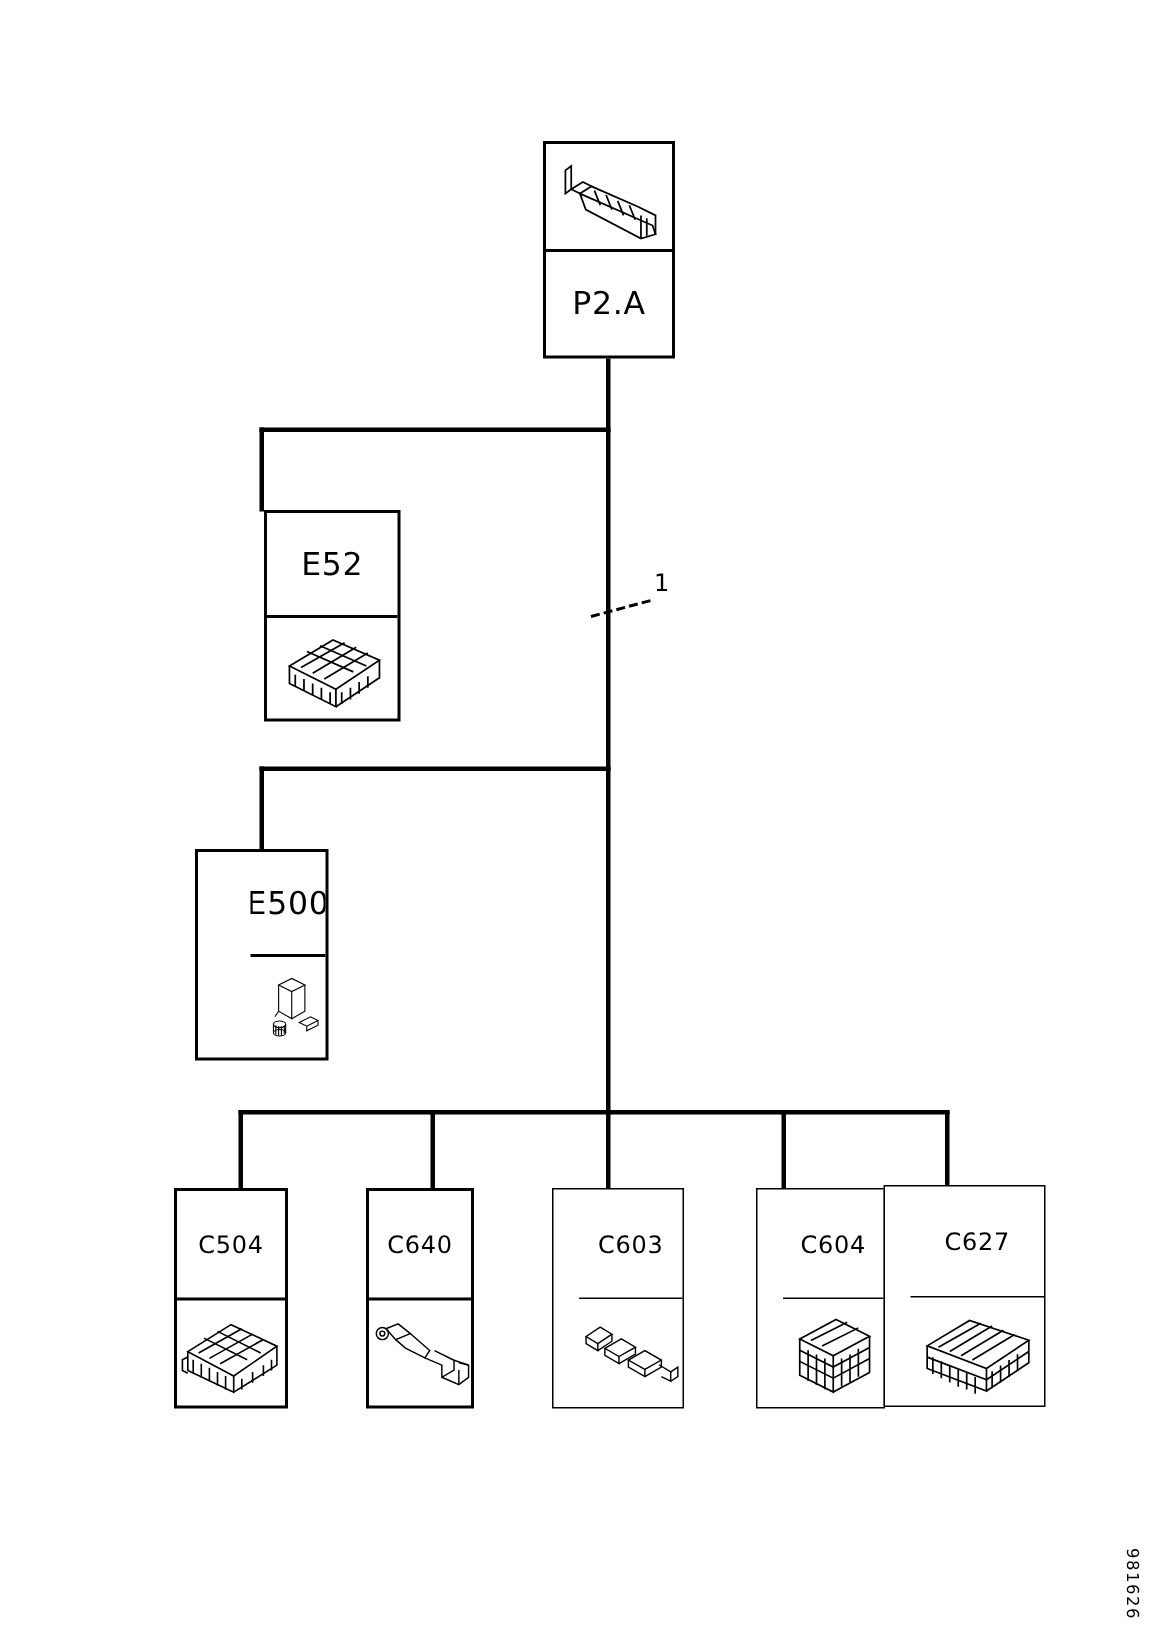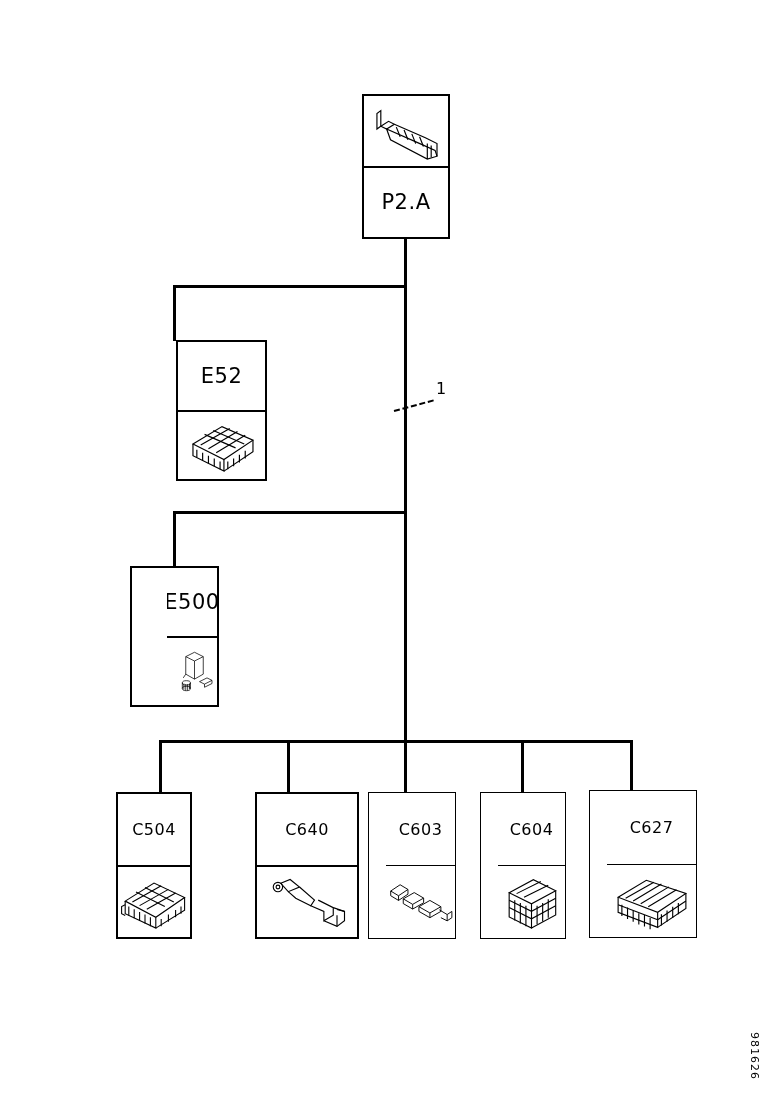--- a/index.html
+++ b/index.html
@@ -129,21 +129,21 @@
           <path d="M16 33 L48 15 M24 37 L56 19 M32 41 L64 23"></path>
           <path d="M20 22 L52 38 M30 17 L62 33"></path>
           <path d="M12 38 L12 48 M18 41 L18 51 M24 44 L24 54 M30 47 L30 57 M36 50 L36 60"></path>
           <path d="M48 52 L48 60 M56 47 L56 55 M64 42 L64 50 M70 38 L70 46"></path>
           <path d="M8 36 L4 38 L4 46 L8 48"></path>
         </g>
       </svg>
     </div>
   </div>
 
-  <div class="node small-label" style="left:244px; top:792px; width:104px; height:147px;margin-left:11px;">
+  <div class="node small-label" style="left:244px; top:792px; width:72px; height:147px;">
     <div class="cell">
       <span class="node-label">C640</span>
     </div>
     <div class="cell">
       <svg width="80" height="60" viewBox="0 0 84 64">
         <g fill="none" stroke="#000" stroke-width="1.2">
           <circle cx="11" cy="16" r="5"></circle>
           <circle cx="11" cy="16" r="2"></circle>
           <path d="M14 12 L24 8 L34 16 L22 21 Z"></path>
           <path d="M22 21 L30 28 L46 36 L50 30 L34 16"></path>
@@ -168,21 +168,21 @@
           <path d="M22 28 L22 34 L34 41 L34 35 M48 27 L48 33 L34 41"></path>
           <path d="M42 38 L56 30 L70 38 L56 46 Z"></path>
           <path d="M42 38 L42 44 L56 52 L56 46 M70 38 L70 44 L56 52"></path>
           <path d="M68 42 L78 48 L78 56 L70 52"></path>
           <path d="M78 48 L84 44 L84 52 L78 56"></path>
         </g>
       </svg>
     </div>
   </div>
 
-  <div class="node thin small-label" style="left:480px; top:792px; width:86px; height:147px;">
+  <div class="node thin small-label" style="left:504px; top:792px; width:86px; height:147px;">
     <div class="cell">
       <span class="node-label">C604</span>
     </div>
     <div class="cell">
       <svg width="70" height="68" viewBox="0 0 72 72">
         <g fill="none" stroke="#000" stroke-width="1.2">
           <path d="M12 26 L38 12 L62 24 L36 38 Z"></path>
           <path d="M12 26 L12 52 L36 64 L36 38"></path>
           <path d="M62 24 L62 50 L36 64"></path>
           <path d="M20 27 L46 14 M28 31 L54 18"></path>

